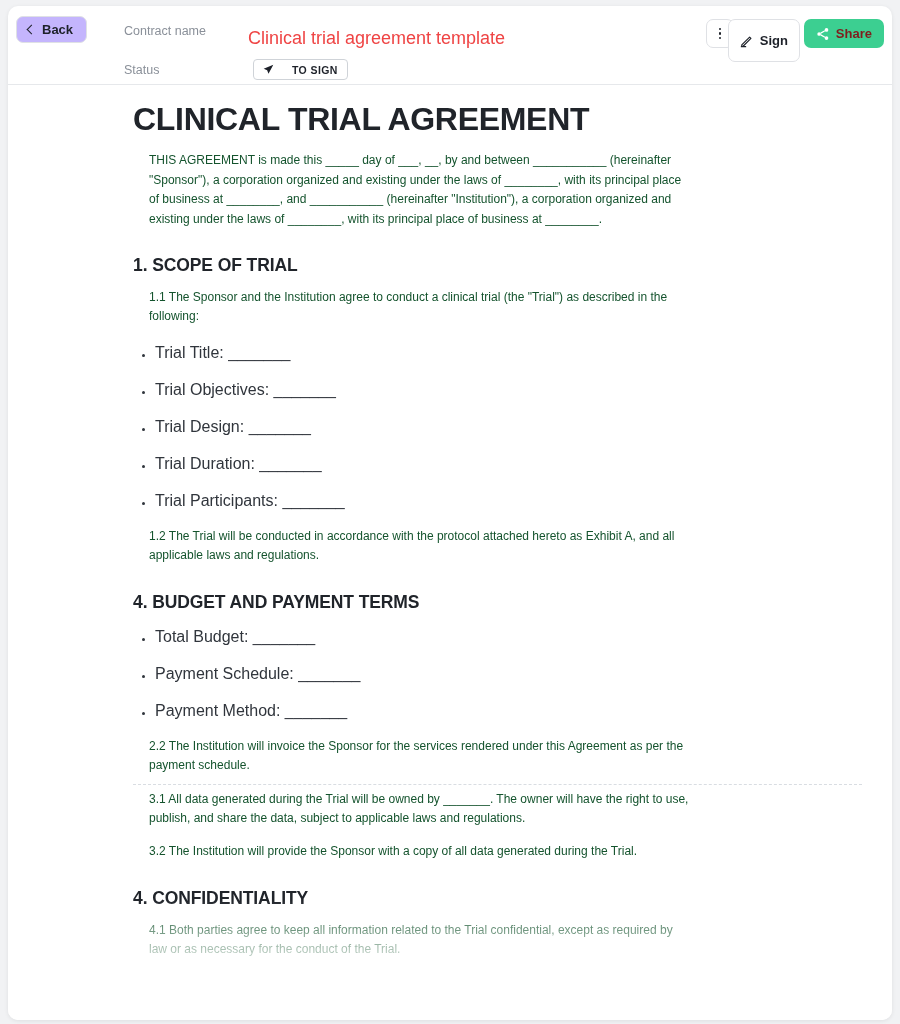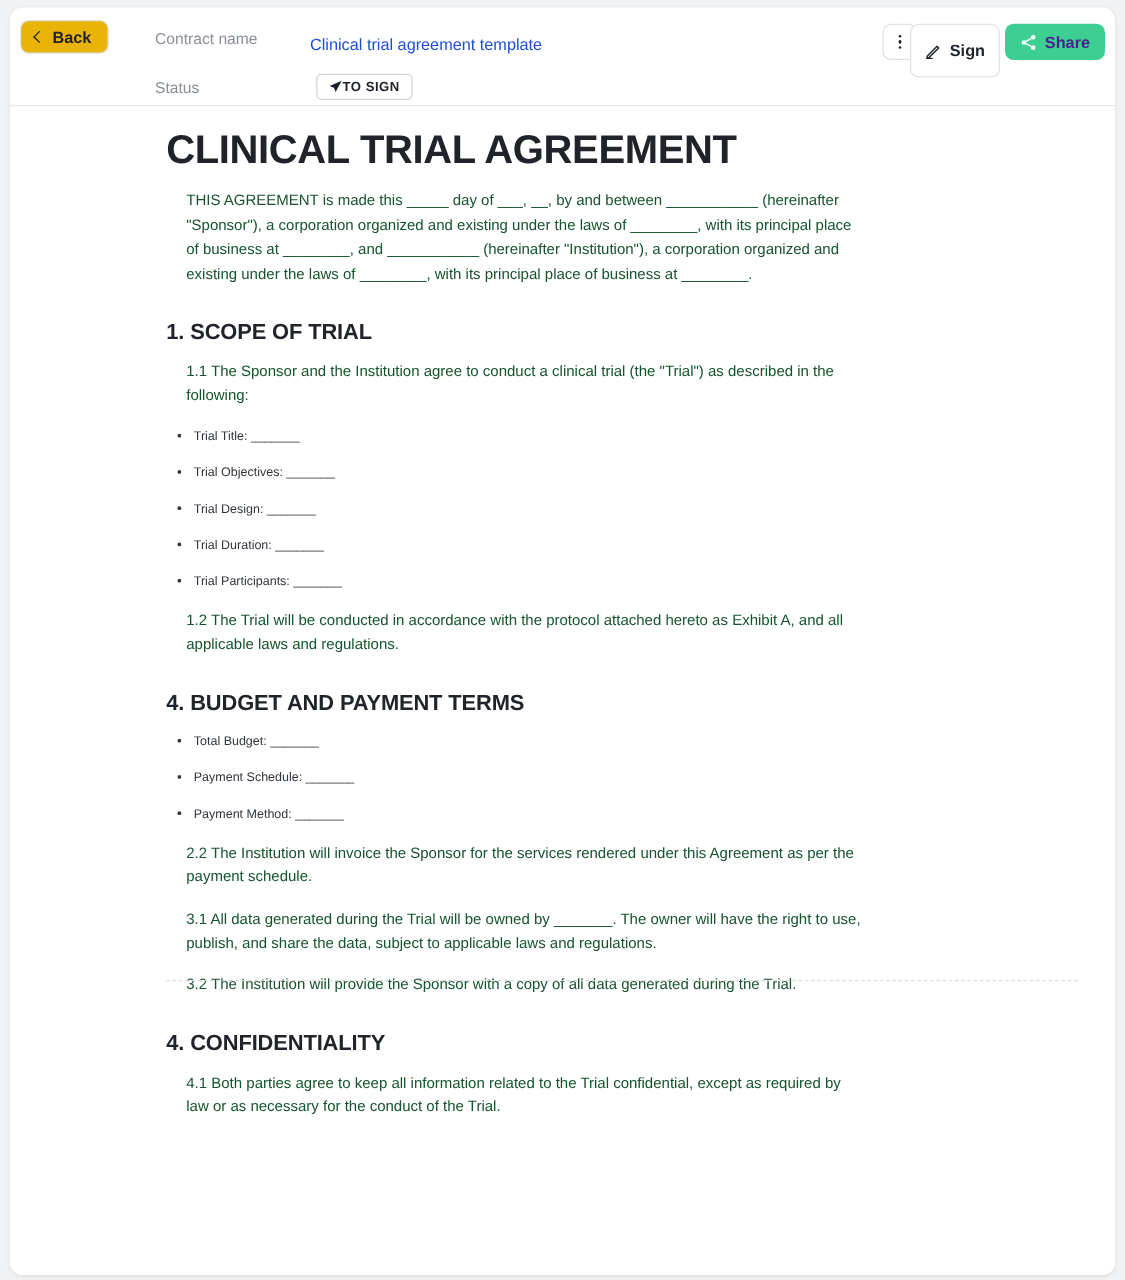--- a/index.html
+++ b/index.html
@@ -38,21 +38,21 @@
   }
   .back-btn {
     position: absolute;
     left: 8px;
     top: 10px;
     display: flex;
     align-items: center;
     gap: 7px;
     height: 27px;
     padding: 0 13px 0 9px;
-    background: #eab308;
+    background: #c4b5fd;
     border: 1px solid #dfe1e5;
     border-radius: 7px;
     font-size: 13px;
     font-weight: 700;
     color: #1d2129;
     cursor: pointer;
   }
   .back-btn .chev {
     display: inline-block;
     width: 7px;
@@ -69,31 +69,31 @@
     color: #8a9099;
     left: 116px;
   }
   .meta-label.row1 { top: 18px; }
   .meta-label.row2 { top: 57px; }
 
   .meta-value {
     position: absolute;
     left: 240px;
     top: 22px;
-    font-size: 13px;
-    color: #1d4ed8;
+    font-size: 18px;
+    color: #ef4444;
   }
 
   .status-chip {
     position: absolute;
     left: 245px;
     top: 53px;
     display: inline-flex;
     align-items: center;
-    gap: 0;
+    gap: 18px;
     height: 21px;
     padding: 0 9px;
     border: 1px solid #cfd3d8;
     border-radius: 4px;
     background: #fff;
     font-size: 10.5px;
     font-weight: 700;
     letter-spacing: 0.4px;
     color: #1d2129;
   }
@@ -145,21 +145,21 @@
     display: flex;
     align-items: center;
     gap: 6px;
     height: 29px;
     padding: 0 12px;
     background: #3ccf91;
     border: none;
     border-radius: 7px;
     font-size: 13px;
     font-weight: 700;
-    color: #4c1d95;
+    color: #7f1d1d;
     cursor: pointer;
   }
 
   
   .doc {
     position: absolute;
     left: 0;
     top: 80px;
     width: 884px;
     height: 934px;
@@ -189,21 +189,21 @@
     font-size: 12px;
     line-height: 1.62;
     margin: 0 0 14px 16px;
     color: #14532d;
   }
   ul.bullets {
     margin: 0 0 14px 0;
     padding-left: 22px;
   }
   ul.bullets li {
-    font-size: 10px;
+    font-size: 16px;
     line-height: 1.5;
     margin-bottom: 13px;
     color: #30353c;
   }
   ul.bullets li::marker { font-size: 11px; }
 
   .fade-line {
     position: absolute;
     left: 125px;
     right: 30px;

